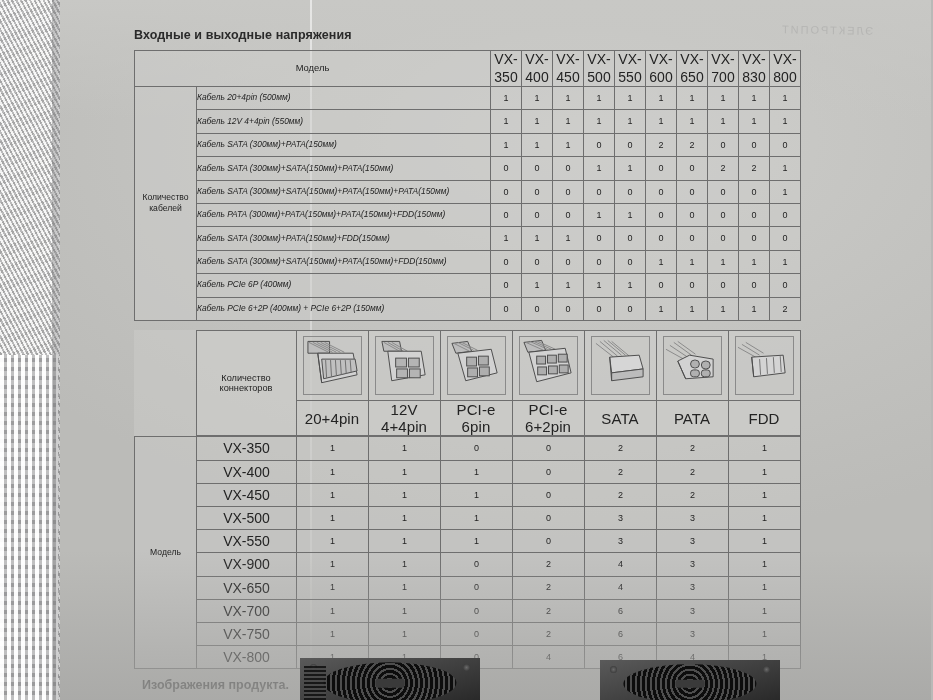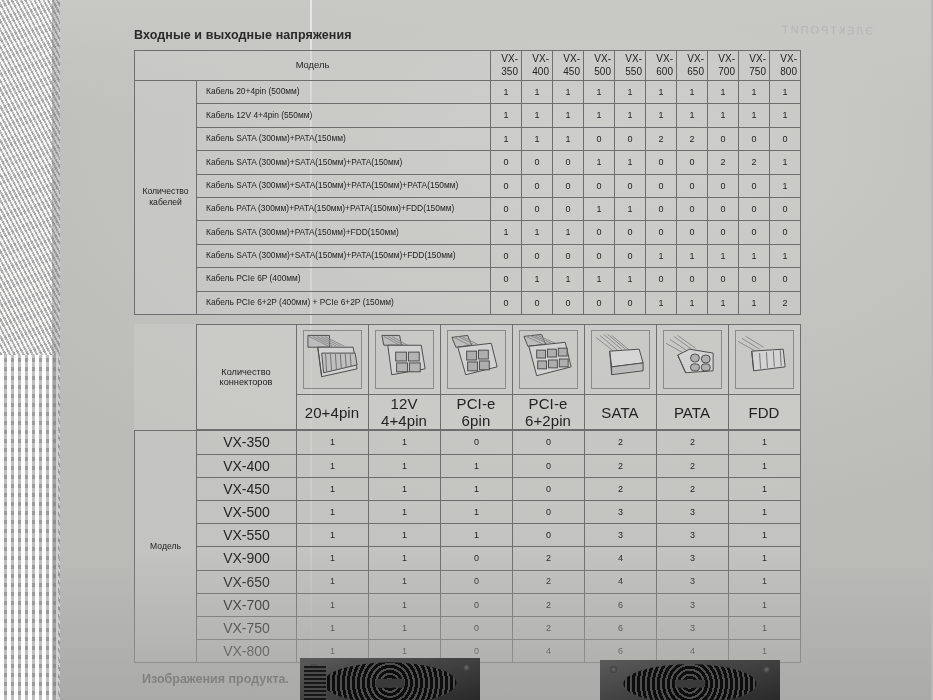--- a/index.html
+++ b/index.html
@@ -99,31 +99,32 @@
     font-weight: normal;
     color: #232323;
     font-size: 8.6px;
     padding: 0 3px;
     text-align: center;
     vertical-align: middle;
     line-height: 1.15;
   }
   .t1 td.rowlabel {
     text-align: left;
-    padding-left: 9px;
+    padding-left: 0;
     font-size: 8.4px;
     height: 23.4px;
+    font-style: italic;
   }
   .t1 td.grouplabel, .t2 td.grouplabel {
     font-size: 8.6px;
     line-height: 1.35;
     margin-left: 36px;
   }
   .t1 th.model-head { height: 30px; font-size: 9.4px; }
-  .t1 th.vx { font-size: 10px; line-height: 1.25; text-align: right; }
+  .t1 th.vx { font-size: 14px; line-height: 1.25; }
   .t1 td.num { font-size: 9px; }
 
   
   .tc { border-collapse: collapse; width: 666px; table-layout: fixed; }
   .tc td { border: 1px solid #6e6e6e; background: rgba(206,206,203,.45); }
   .tc td.conn-label-cell { font-size: 15px; letter-spacing: .1px; text-align: center; }
   .tc td.spacer { border-left: none; border-bottom: none; border-top: none; background: transparent; }
   .conn-title { font-size: 9.2px; }
   .conn-img {
     height: 70px;
@@ -217,21 +218,21 @@
           <tr>
             <th class="model-head" colspan="2">Модель</th>
             <th class="vx"><span>VX-</span><br><span>350</span></th>
             <th class="vx"><span>VX-</span><br><span>400</span></th>
             <th class="vx"><span>VX-</span><br><span>450</span></th>
             <th class="vx"><span>VX-</span><br><span>500</span></th>
             <th class="vx"><span>VX-</span><br><span>550</span></th>
             <th class="vx"><span>VX-</span><br><span>600</span></th>
             <th class="vx"><span>VX-</span><br><span>650</span></th>
             <th class="vx"><span>VX-</span><br><span>700</span></th>
-            <th class="vx"><span>VX-</span><br><span>750</span></th>
+            <th class="vx"><span>VX-</span><br><span>830</span></th>
             <th class="vx"><span>VX-</span><br><span>800</span></th>
           </tr>
         </thead>
         <tbody id="t1-body">
             <tr>
               <td class="grouplabel" rowspan="10">Количество<br>кабелей</td>
               <td class="rowlabel">Кабель 20+4pin (500мм)</td>
               <td class="num">1</td>
               <td class="num">1</td>
               <td class="num">1</td>

